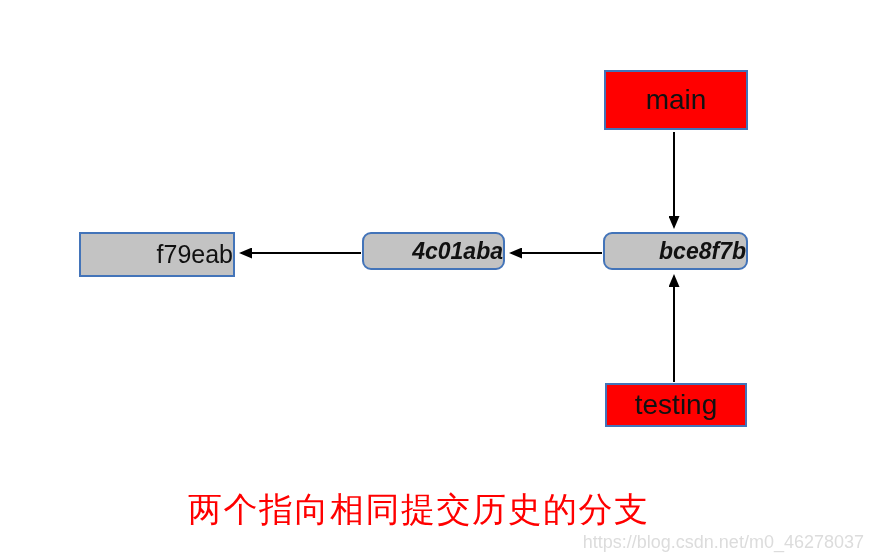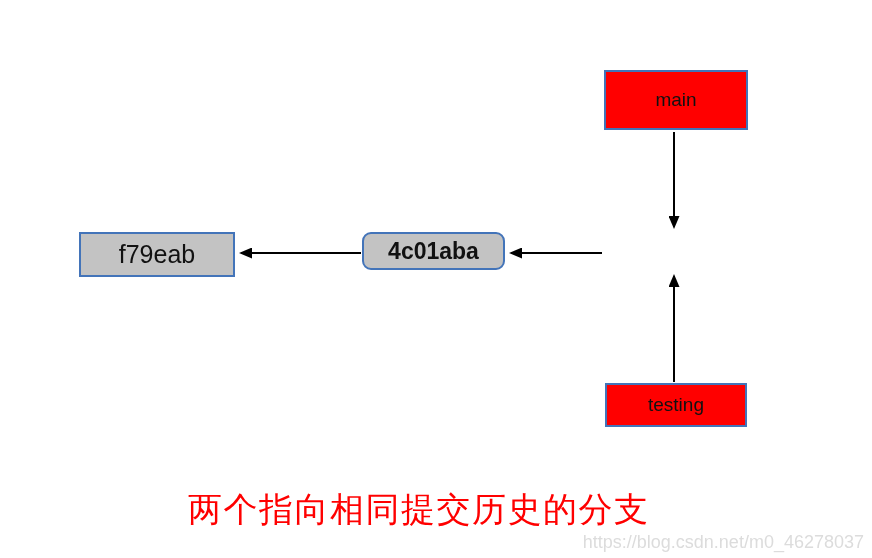--- a/index.html
+++ b/index.html
@@ -30,31 +30,33 @@
     position: absolute;
     display: flex;
     align-items: center;
     justify-content: center;
     box-sizing: border-box;
     color: #111111;
   }
   .branch-box {
     background: var(--branch-fill, #ff0000);
     border: 2px solid var(--box-border, #4374b9);
-    font-size: 19px;
+    font-size: 28px;
     text-align: right;
   }
   .commit-box {
     background: var(--commit-fill, #c3c3c3);
     border: 2px solid var(--box-border, #4374b9);
+    justify-content: flex-end;
   }
   .rounded {
     border-radius: 9px;
     font-weight: bold;
     font-size: 23px;
+    font-style: italic;
   }
   .box-main    { left: 604px; top: 70px;  width: 144px; height: 60px; }
   .box-testing { left: 605px; top: 383px; width: 142px; height: 44px; }
   .box-bce8f7b { left: 603px; top: 232px; width: 145px; height: 38px; }
   .box-4c01aba { left: 362px; top: 232px; width: 143px; height: 38px; }
   .box-f79eab  { left: 79px;  top: 232px; width: 156px; height: 45px; font-size: 25px; }
   .caption {
     position: absolute;
     left: 188px;
     top: 487px;
@@ -90,20 +92,23 @@
   </svg>
 
   <div class="box branch-box box-main">
     <span>main</span>
   </div>
 
   <div class="box branch-box box-testing">
     <span>testing</span>
   </div>
 
+  <div class="box commit-box rounded box-bce8f7b">
+    <span>bce8f7b</span>
+  </div>
 
   <div class="box commit-box rounded box-4c01aba">
     <span>4c01aba</span>
   </div>
 
   <div class="box commit-box box-f79eab">
     <span>f79eab</span>
   </div>
 
   <div class="caption">两个指向相同提交历史的分支</div>

